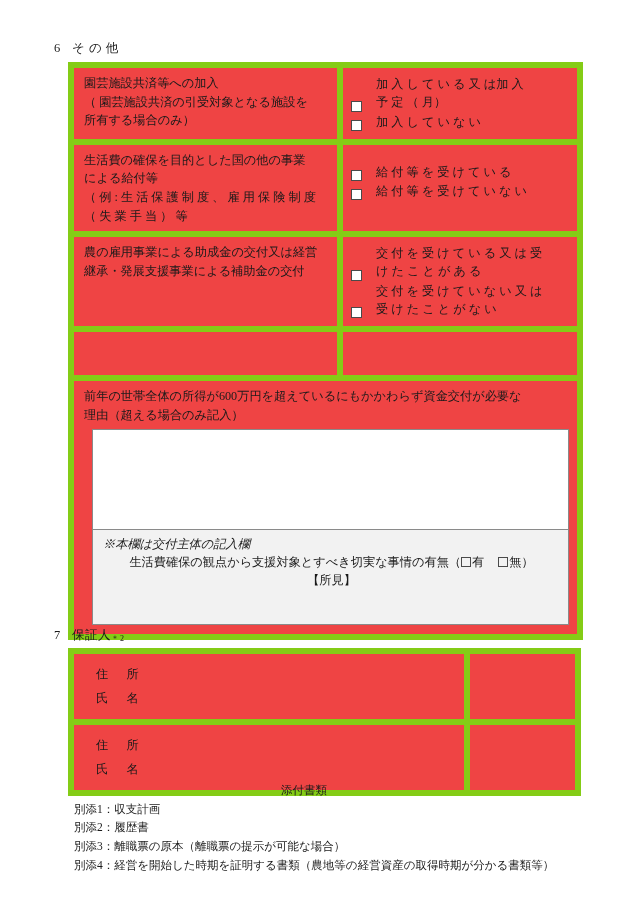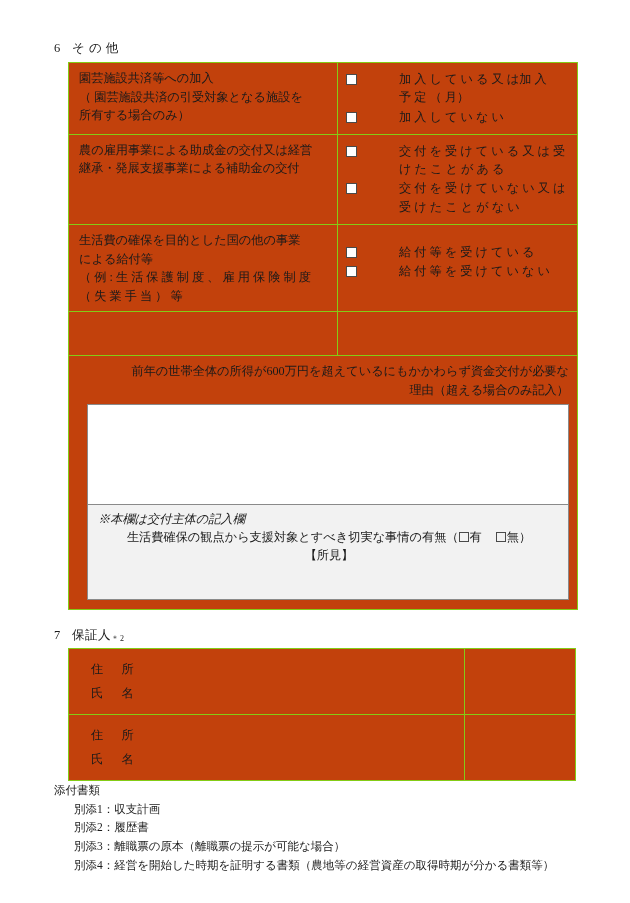--- a/index.html
+++ b/index.html
@@ -46,24 +46,24 @@
   }
 
   
   .tbl {
     position: absolute;
     border-collapse: collapse;
     table-layout: fixed;
     background: #fff;
   }
   .tbl td {
-    border: 1px solid #84cc16;
+    border: 6px solid #84cc16;
     vertical-align: top;
     padding: 0;
-    background: #c2410c;
+    background: #ef4444;
   }
 
   
   #other-table { left: 68px; top: 62px; width: 509px; }
   #other-table .c-label { width: 269px; }
   #other-table .c-value { width: 240px; }
 
   .lbl-cell {
     padding: 6px 0 6px 10px;
     font-size: 12.2px;
@@ -73,23 +73,22 @@
   .indent0 { padding-left: 0; }
 
   
   .opt-cell {
     padding: 7px 6px 7px 8px;
     font-size: 12.2px;
     line-height: 1.5;
   }
   .opt {
     display: flex;
-    align-items: flex-start;
+    align-items: flex-end;
     margin-bottom: 1px;
-    gap: 28px;
   }
   .cbox {
     flex: 0 0 auto;
     width: 9px;
     height: 9px;
     border: 1px solid #4a4a4a;
     margin-top: 4px;
     margin-right: 14px;
     background: #fff;
   }
@@ -113,21 +112,21 @@
 
   
   .reason-cell {
     padding: 6px 8px 9px 10px;
   }
   .reason-head {
     font-size: 12.2px;
     line-height: 1.5;
     margin-bottom: 5px;
   }
-  .reason-head div { white-space: nowrap; text-align: right; }
+  .reason-head div { white-space: nowrap; }
   .write-box {
     border: 1px solid #8a8a8a;
     background: #fff;
     height: 99px;
     margin-left: 8px;
   }
   .memo-box {
     border: 1px solid #8a8a8a;
     border-top: none;
     background: #f2f2f2;
@@ -166,21 +165,21 @@
 
   
   #attachments {
     position: absolute;
     left: 54px;
     top: 781px;
     font-size: 11.5px;
     line-height: 1.62;
     white-space: nowrap;
   }
-  #attachments .att-title { padding-left: 0; }
+  #attachments .att-title { padding-left: 0; text-align: center; }
   #attachments .att-item { padding-left: 20px; }
 </style>
 </head>
 <body>
 
 <div class="page">
 
   <div class="section-head" style="left:54px; top:42px;">
     <span class="num">6</span><span>そ の 他</span>
   </div>
@@ -215,65 +214,65 @@
                 <div>加 入 し て い な い</div>
               </span>
             </div>
           </div>
         </td>
       </tr>
 
       <tr>
         <td>
           <div class="lbl-cell">
-            <div class="indent0">農の雇用事業による助成金の交付又は経営</div>
-            <div class="indent0">継承・発展支援事業による補助金の交付</div>
-          </div>
-        </td>
-        <td>
-          <div class="opt-cell">
-            <div class="opt">
-              <span class="cbox"></span>
-              <span class="opt-text">
-                <div>交 付 を 受 け て い る 又 は 受</div>
-                <div>け た こ と が あ る</div>
-              </span>
-            </div>
-            <div class="opt">
-              <span class="cbox"></span>
-              <span class="opt-text">
-                <div>交 付 を 受 け て い な い 又 は</div>
-                <div>受 け た こ と が な い</div>
-              </span>
-            </div>
-          </div>
-        </td>
-      </tr>
-
-      <tr>
-        <td>
-          <div class="lbl-cell">
             <div class="indent0">生活費の確保を目的とした国の他の事業</div>
             <div class="indent0">による給付等</div>
             <div class="indent0">（ 例 :  生 活 保 護 制 度 、 雇 用 保 険 制 度</div>
             <div class="indent0">（ 失 業 手 当 ） 等</div>
           </div>
         </td>
         <td>
           <div class="opt-cell" style="padding-top:18px;">
             <div class="opt">
               <span class="cbox"></span>
               <span class="opt-text">
                 <div>給 付 等 を 受 け て い る</div>
               </span>
             </div>
             <div class="opt">
               <span class="cbox"></span>
               <span class="opt-text">
                 <div>給 付 等 を 受 け て い な い</div>
+              </span>
+            </div>
+          </div>
+        </td>
+      </tr>
+
+      <tr>
+        <td>
+          <div class="lbl-cell">
+            <div class="indent0">農の雇用事業による助成金の交付又は経営</div>
+            <div class="indent0">継承・発展支援事業による補助金の交付</div>
+          </div>
+        </td>
+        <td>
+          <div class="opt-cell">
+            <div class="opt">
+              <span class="cbox"></span>
+              <span class="opt-text">
+                <div>交 付 を 受 け て い る 又 は 受</div>
+                <div>け た こ と が あ る</div>
+              </span>
+            </div>
+            <div class="opt">
+              <span class="cbox"></span>
+              <span class="opt-text">
+                <div>交 付 を 受 け て い な い 又 は</div>
+                <div>受 け た こ と が な い</div>
               </span>
             </div>
           </div>
         </td>
       </tr>
 
       <tr class="blank-row">
         <td></td>
         <td></td>
       </tr>

